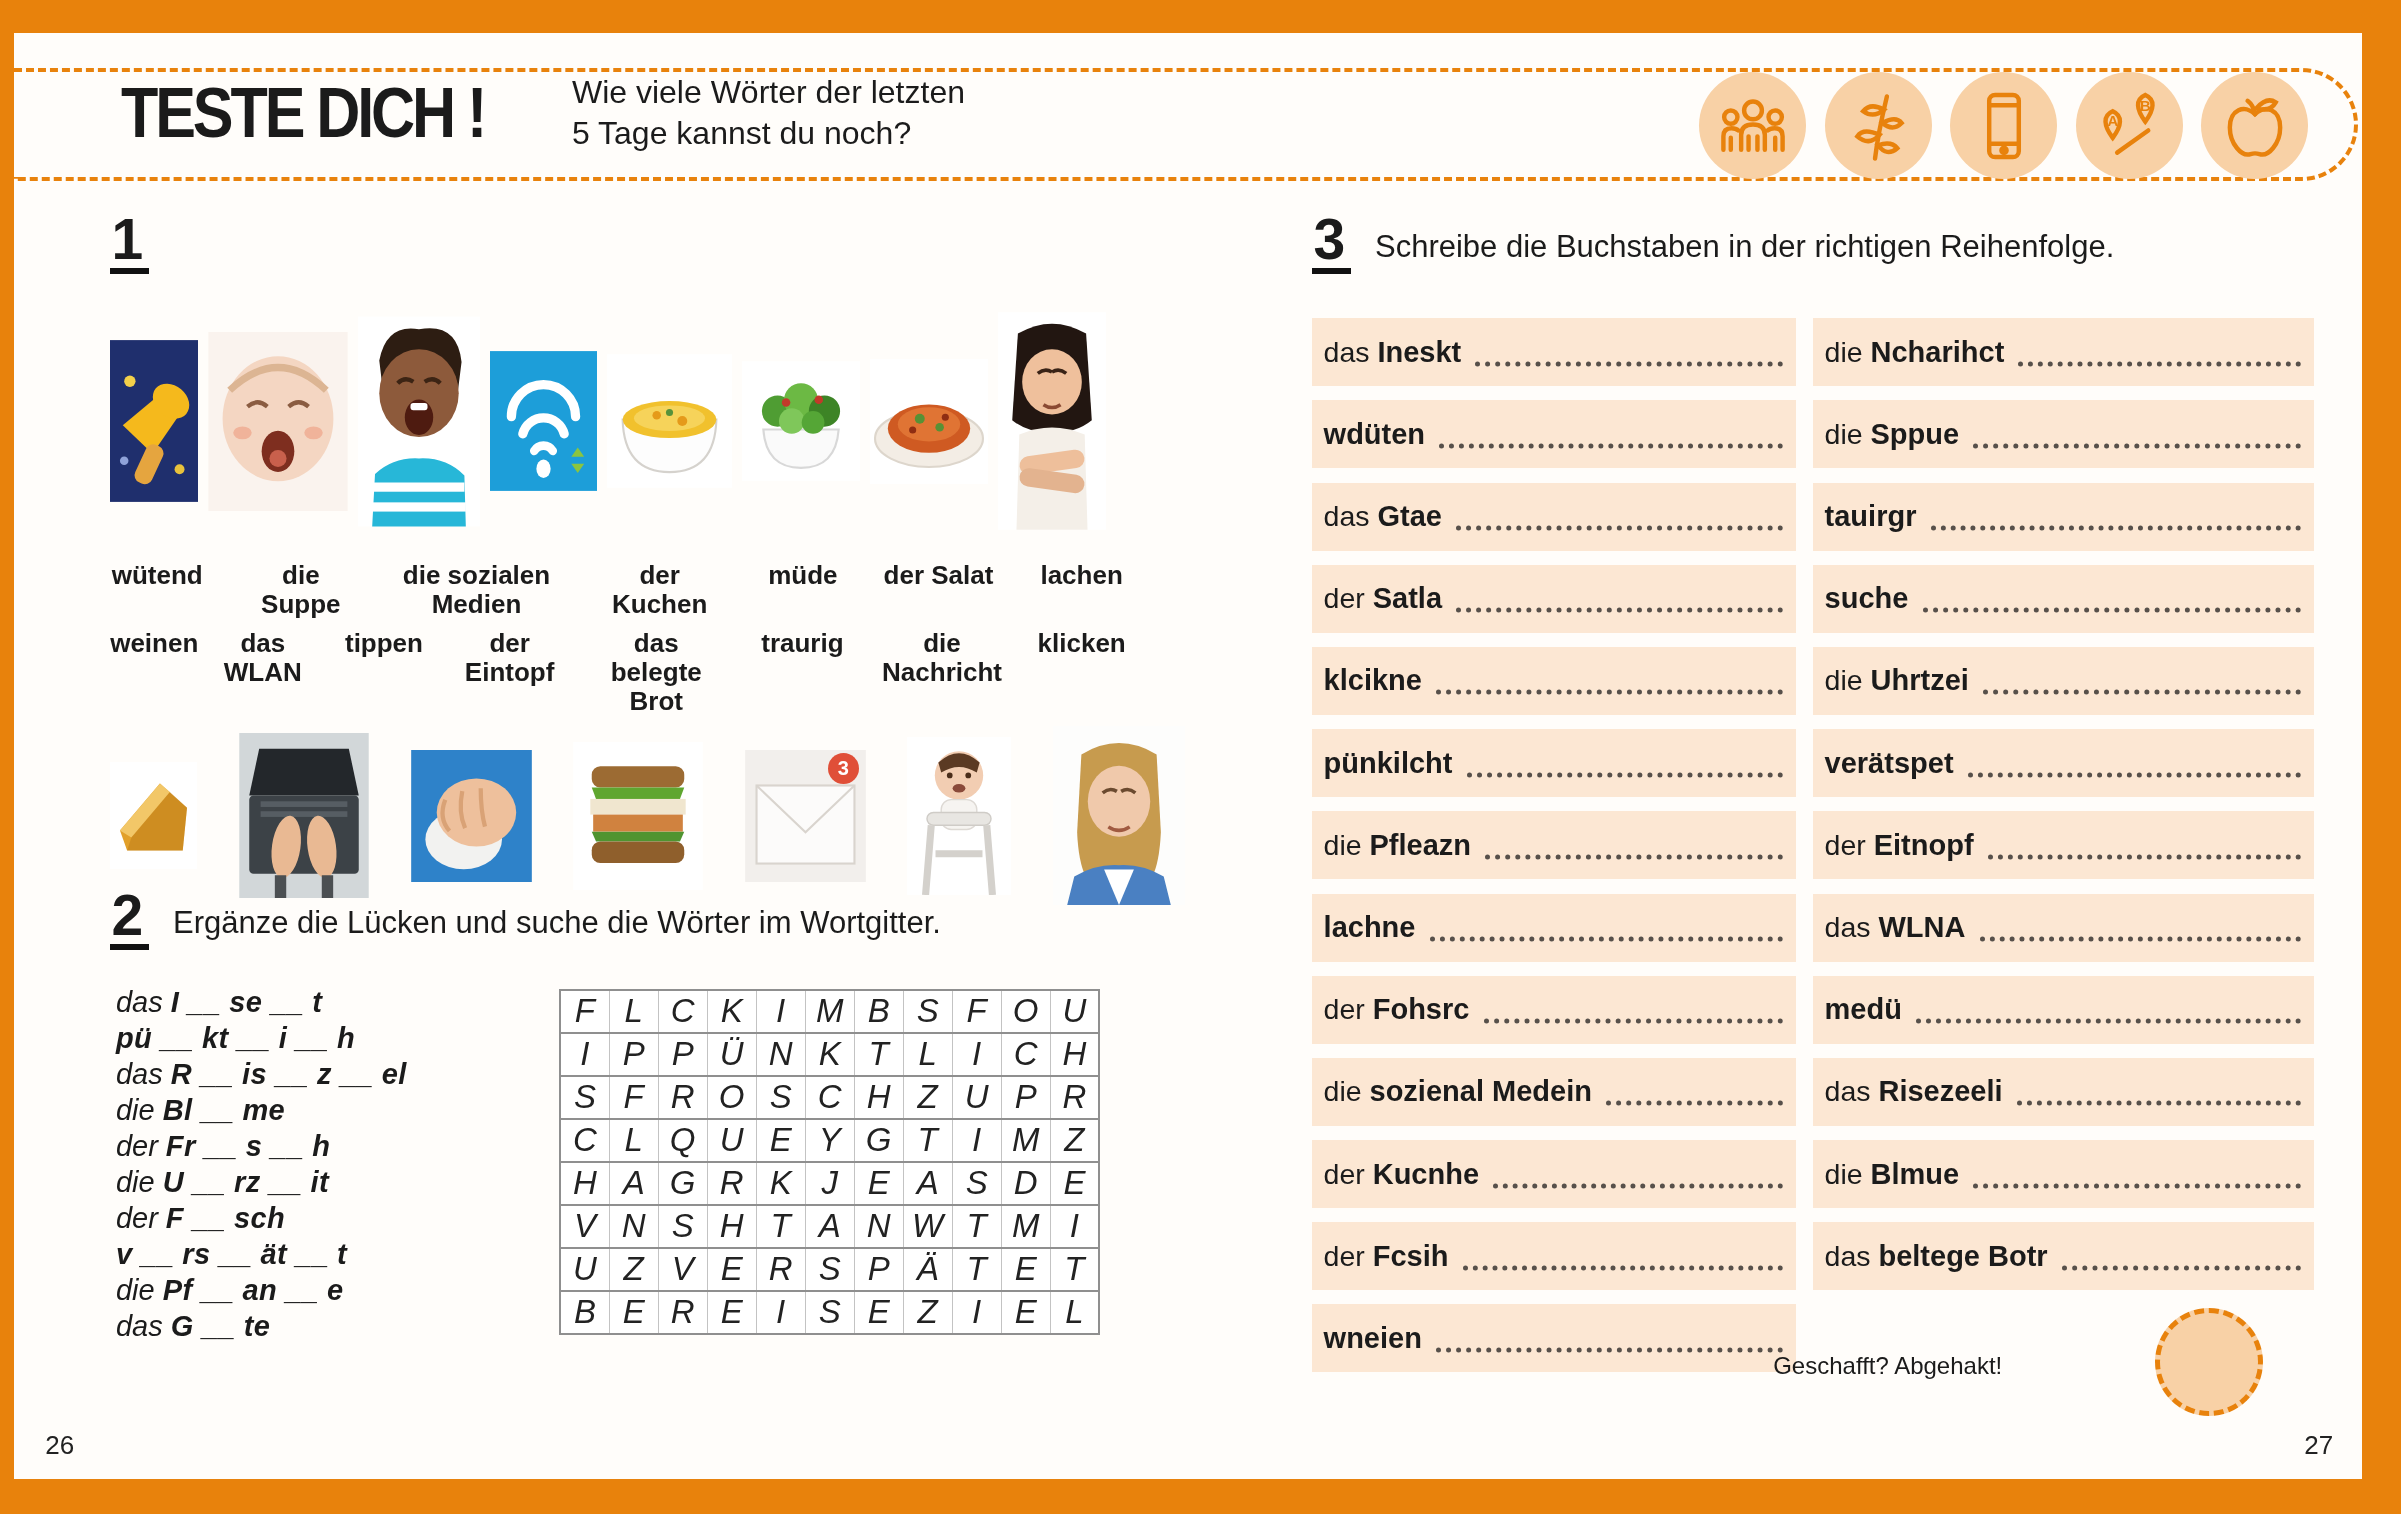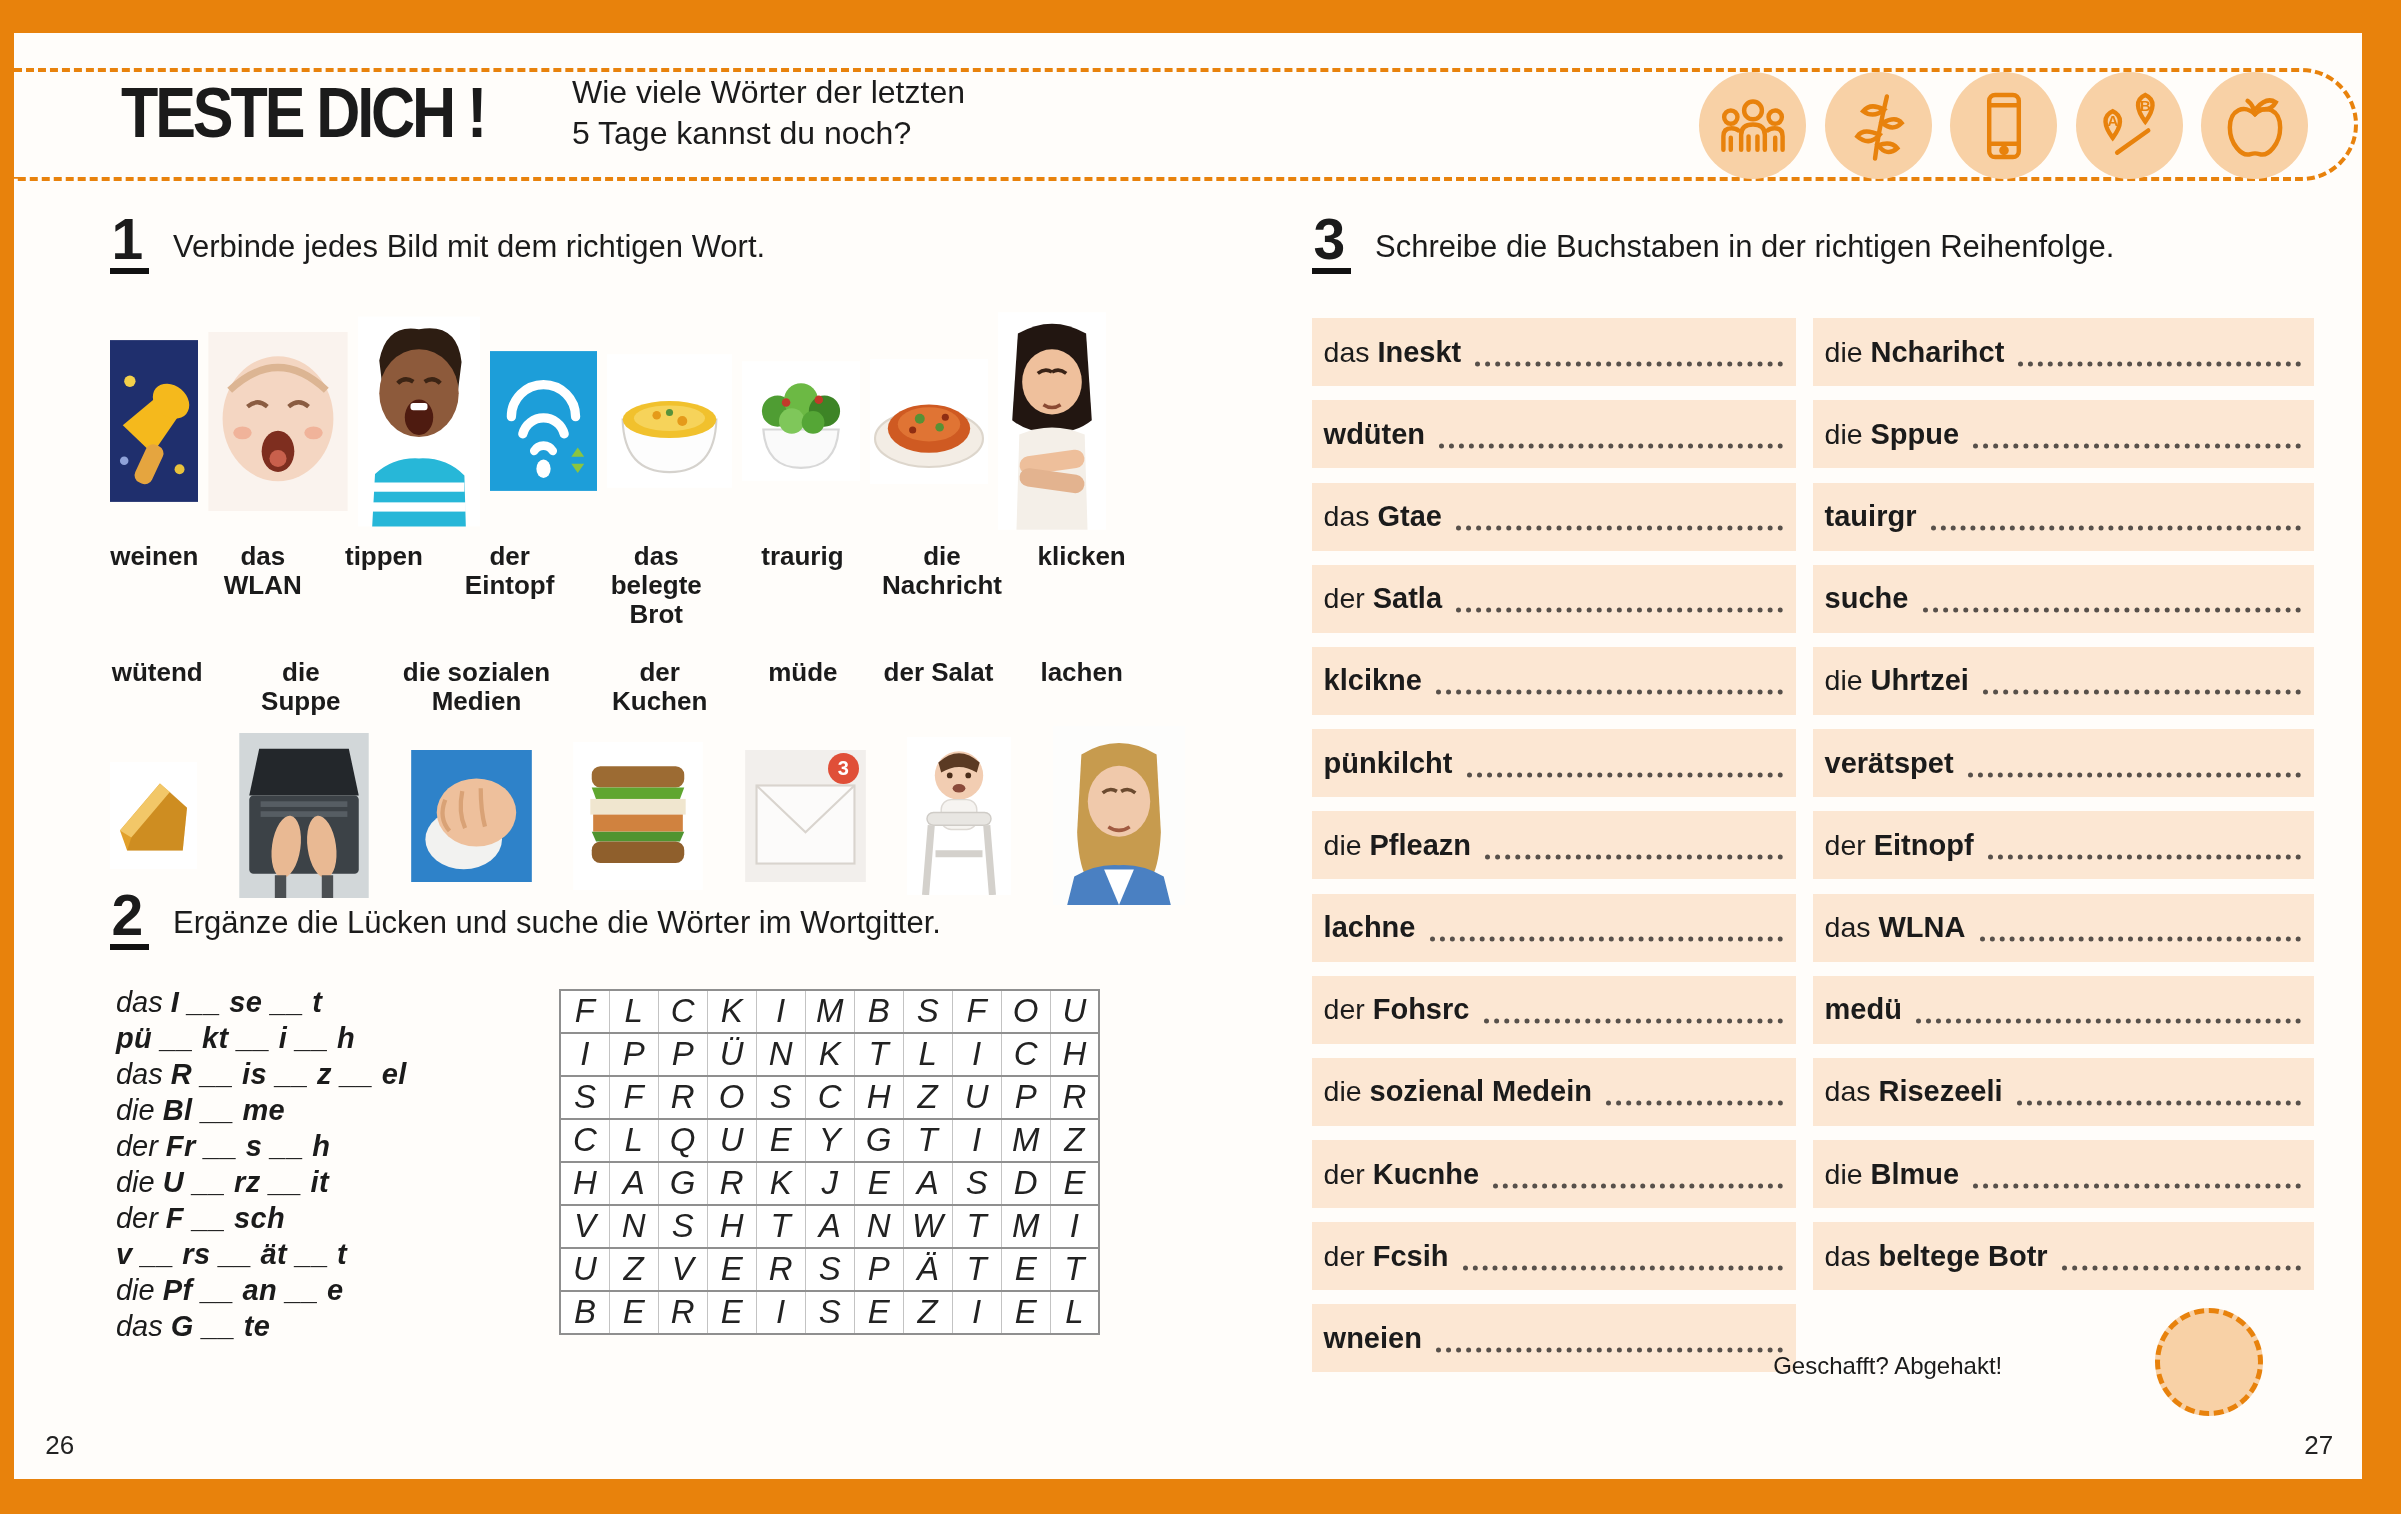--- a/index.html
+++ b/index.html
@@ -170,21 +170,20 @@
           <path d="M52 26 Q66 10 78 18 Q70 32 52 26 Z"></path>
         </g>
           </svg>
       </div>
     </div>
   </div>
 
   <section class="ex ex1">
     <div class="exhead">
       <span class="exnum">1</span>
-      <span class="exinstr">Verbinde jedes Bild mit dem richtigen Wort.</span>
     </div>
 
     <div class="tiles">
       <div class="photo" style="width:88px;height:162px">
         <svg viewBox="0 0 124 228">
             <rect width="124" height="228" fill="#1f2f6d"></rect>
             <path d="M18 120 L78 70 L104 96 L60 160 Z" fill="#f5b91c"></path>
             <ellipse cx="86" cy="86" rx="28" ry="22" fill="#f5b91c" transform="rotate(40 86 86)"></ellipse>
             <rect x="42" y="146" width="26" height="58" rx="11" fill="#e5a53f" transform="rotate(25 55 175)"></rect>
             <circle cx="28" cy="58" r="8" fill="#f3d04a"></circle>
@@ -274,39 +273,39 @@
             <path d="M56 86 q10 -8 20 -2" stroke="#3a2316" stroke-width="5" fill="none"></path>
             <path d="M76 84 q10 -6 20 2" stroke="#3a2316" stroke-width="5" fill="none"></path>
             <path d="M64 130 q12 8 24 0" stroke="#8a4a33" stroke-width="5" fill="none"></path>
             <path d="M30 172 Q76 152 122 172 L126 306 L26 306 Z" fill="#f4efe8"></path>
             <rect x="30" y="198" width="92" height="26" rx="13" fill="#eebf9b" transform="rotate(-8 76 211)"></rect>
             <rect x="30" y="224" width="92" height="26" rx="13" fill="#e3b38f" transform="rotate(8 76 237)"></rect>
           </svg>
       </div>
     </div>
 
+    <div class="labels second">
+      <div class="lbl" style="width:94px">wütend</div>
+      <div class="lbl" style="width:122px">die Suppe</div>
+      <div class="lbl" style="width:158px">die sozialen Medien</div>
+      <div class="lbl" style="width:137px">der Kuchen</div>
+      <div class="lbl" style="width:78px">müde</div>
+      <div class="lbl" style="width:122px">der Salat</div>
+      <div class="lbl" style="width:93px">lachen</div>
+    </div>
+
     <div class="labels">
       <div class="lbl" style="width:78px">weinen</div>
       <div class="lbl" style="width:85px">das WLAN</div>
       <div class="lbl" style="width:93px">tippen</div>
       <div class="lbl" style="width:94px">der Eintopf</div>
       <div class="lbl" style="width:135px">das belegte Brot</div>
       <div class="lbl" style="width:93px">traurig</div>
       <div class="lbl" style="width:122px">die Nachricht</div>
       <div class="lbl" style="width:93px">klicken</div>
-    </div>
-
-    <div class="labels second">
-      <div class="lbl" style="width:94px">wütend</div>
-      <div class="lbl" style="width:122px">die Suppe</div>
-      <div class="lbl" style="width:158px">die sozialen Medien</div>
-      <div class="lbl" style="width:137px">der Kuchen</div>
-      <div class="lbl" style="width:78px">müde</div>
-      <div class="lbl" style="width:122px">der Salat</div>
-      <div class="lbl" style="width:93px">lachen</div>
     </div>
 
     <div class="tiles row2">
       <div class="photo" style="width:87px;height:107px">
         <svg viewBox="0 0 122 150">
             <rect width="122" height="150" fill="#fff"></rect>
             <path d="M14 96 L70 30 L108 64 L102 124 L24 124 Z" fill="#e2a02a"></path>
             <path d="M14 96 L70 30 L84 42 L30 106 Z" fill="#f2c768"></path>
             <path d="M30 106 L84 42 L108 64 L102 124 L24 124 Z" fill="#a86a10" opacity=".35"></path>
           </svg>

